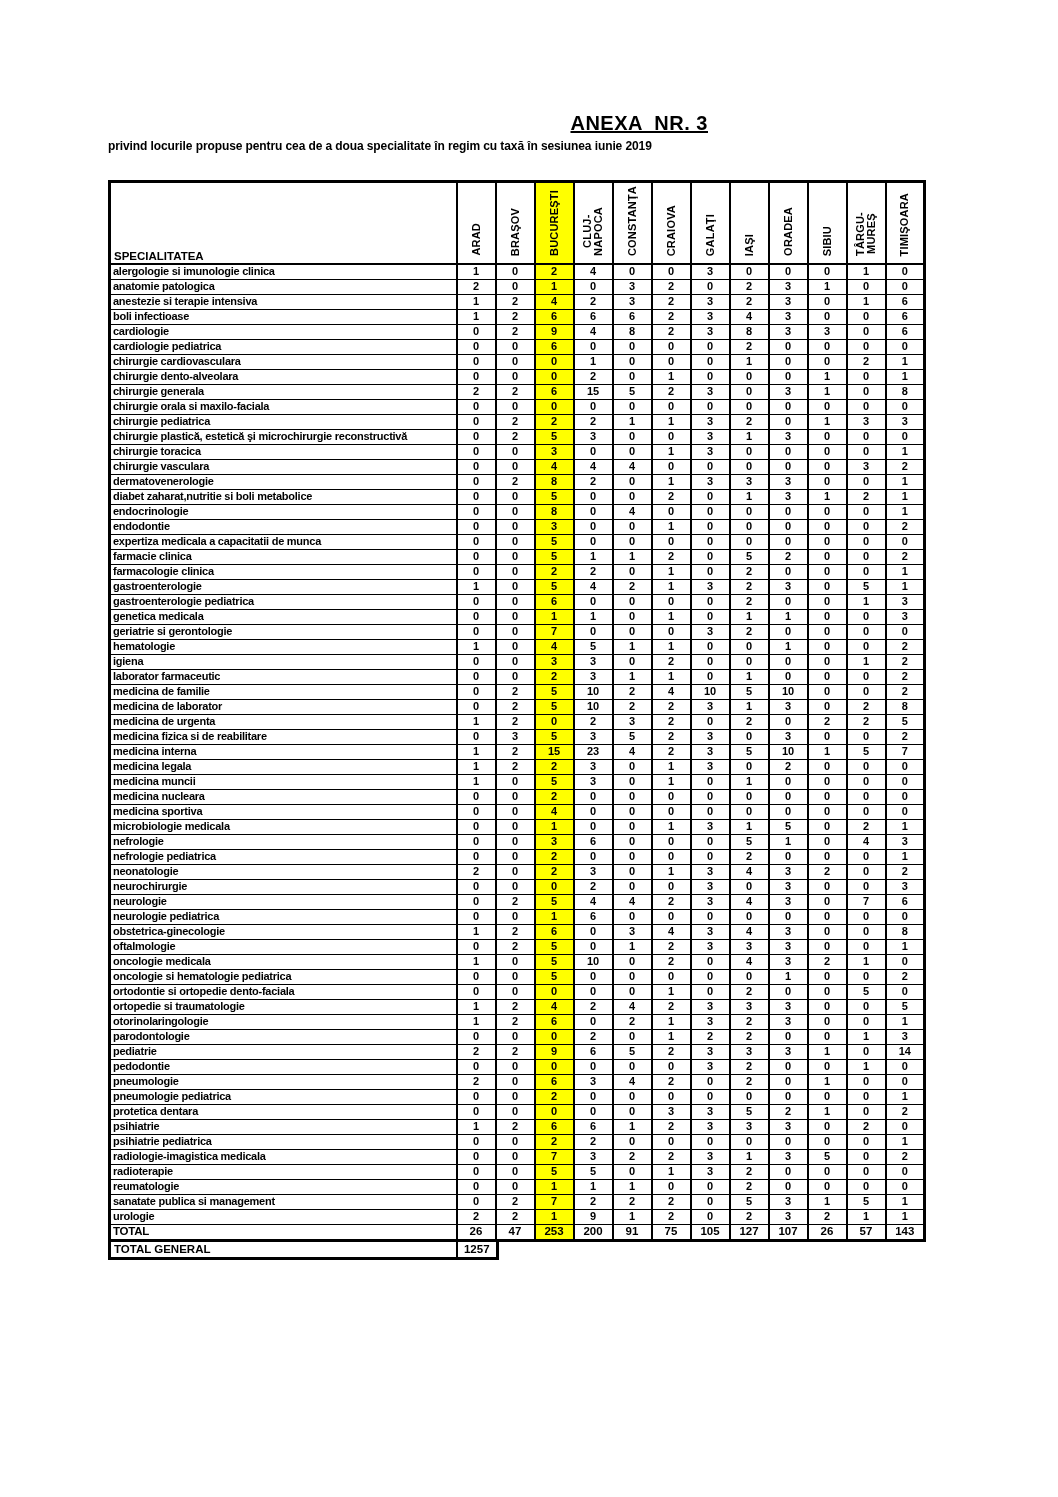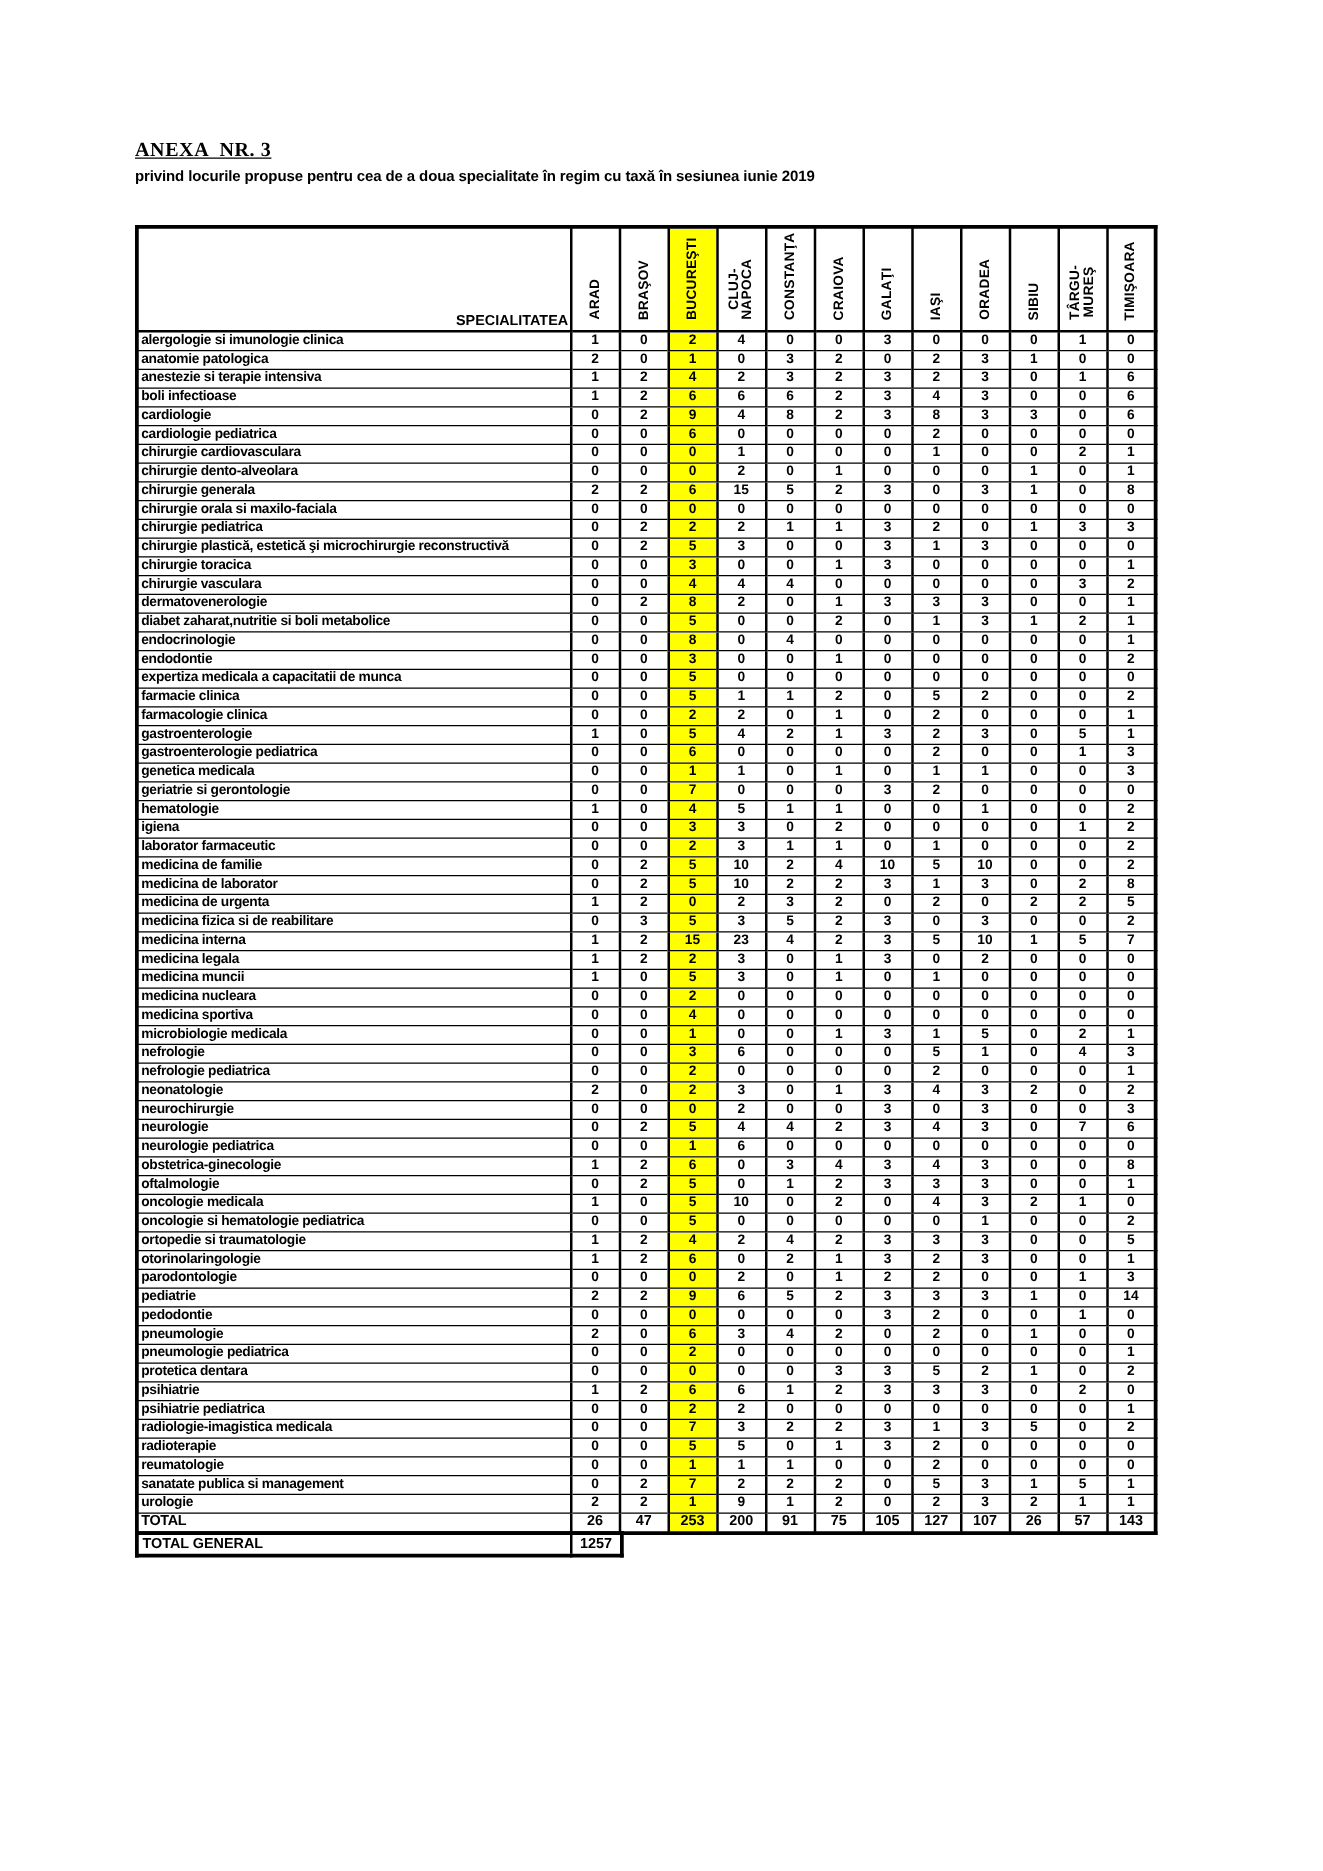--- a/index.html
+++ b/index.html
@@ -5,39 +5,39 @@
   * { box-sizing: border-box; }
   html, body { margin: 0; padding: 0; }
   body {
     width: 1058px; height: 1497px;
     background: #ffffff; color: #000;
     font-family: "Liberation Sans", sans-serif;
     position: relative;
   }
   .heading { position: absolute; left: 108px; top: 112px; width: 600px; }
   .title {
-    font-family: Liberation Serif, serif;
-    font-size: 16px; font-weight: bold;
-    text-decoration: underline; text-align: left;
+    font-family: Liberation Sans, sans-serif;
+    font-size: 20px; font-weight: bold;
+    text-decoration: underline; text-align: right;
     letter-spacing: 0.5px; white-space: pre;
   }
   .subtitle {
     font-size: 12px; font-weight: bold; margin-top: 4px;
     white-space: nowrap; letter-spacing: -0.1px;
   }
   .tables { position: absolute; left: 108px; top: 180px; }
   table { border-collapse: collapse; table-layout: fixed; }
   table.main { border: 3px solid #000; }
   th, td {
     border: 1px solid #000;
     border-left-width: 2px; border-right-width: 2px;
     font-weight: bold; overflow: hidden; padding: 0;
   }
   thead th { border-bottom-width: 2px; height: 78px; vertical-align: bottom; padding: 3px 1px; background: #fff; }
-  th.spec-h { text-align: right; font-size: 11.5px; padding-left: 3px; padding-bottom: 1px; }
+  th.spec-h { text-align: left; font-size: 11.5px; padding-left: 3px; padding-bottom: 1px; }
   .vert {
     display: inline-block;
     writing-mode: vertical-rl; transform: rotate(180deg);
     font-size: 11px; line-height: 11px; font-weight: bold;
     white-space: pre-line; letter-spacing: 0.2px;
   }
   td { height: 15px; font-size: 11px; line-height: 13px; background: #fff; }
   td.name { text-align: left; padding: 0 2px; white-space: nowrap; letter-spacing: -0.25px; }
   td.num { text-align: center; }
   .hl { background: #ffff00 !important; }
@@ -806,20 +806,35 @@
           <td class="num">0</td>
           <td class="num">0</td>
           <td class="num">0</td>
           <td class="num">0</td>
           <td class="num">1</td>
           <td class="num">0</td>
           <td class="num">0</td>
           <td class="num">2</td>
         </tr>
         <tr>
+          <td class="name">ortodontie si ortopedie dento-faciala</td>
+          <td class="num">0</td>
+          <td class="num">0</td>
+          <td class="num hl">0</td>
+          <td class="num">0</td>
+          <td class="num">0</td>
+          <td class="num">1</td>
+          <td class="num">0</td>
+          <td class="num">2</td>
+          <td class="num">0</td>
+          <td class="num">0</td>
+          <td class="num">5</td>
+          <td class="num">0</td>
+        </tr>
+        <tr>
           <td class="name">ortopedie si traumatologie</td>
           <td class="num">1</td>
           <td class="num">2</td>
           <td class="num hl">4</td>
           <td class="num">2</td>
           <td class="num">4</td>
           <td class="num">2</td>
           <td class="num">3</td>
           <td class="num">3</td>
           <td class="num">3</td>

